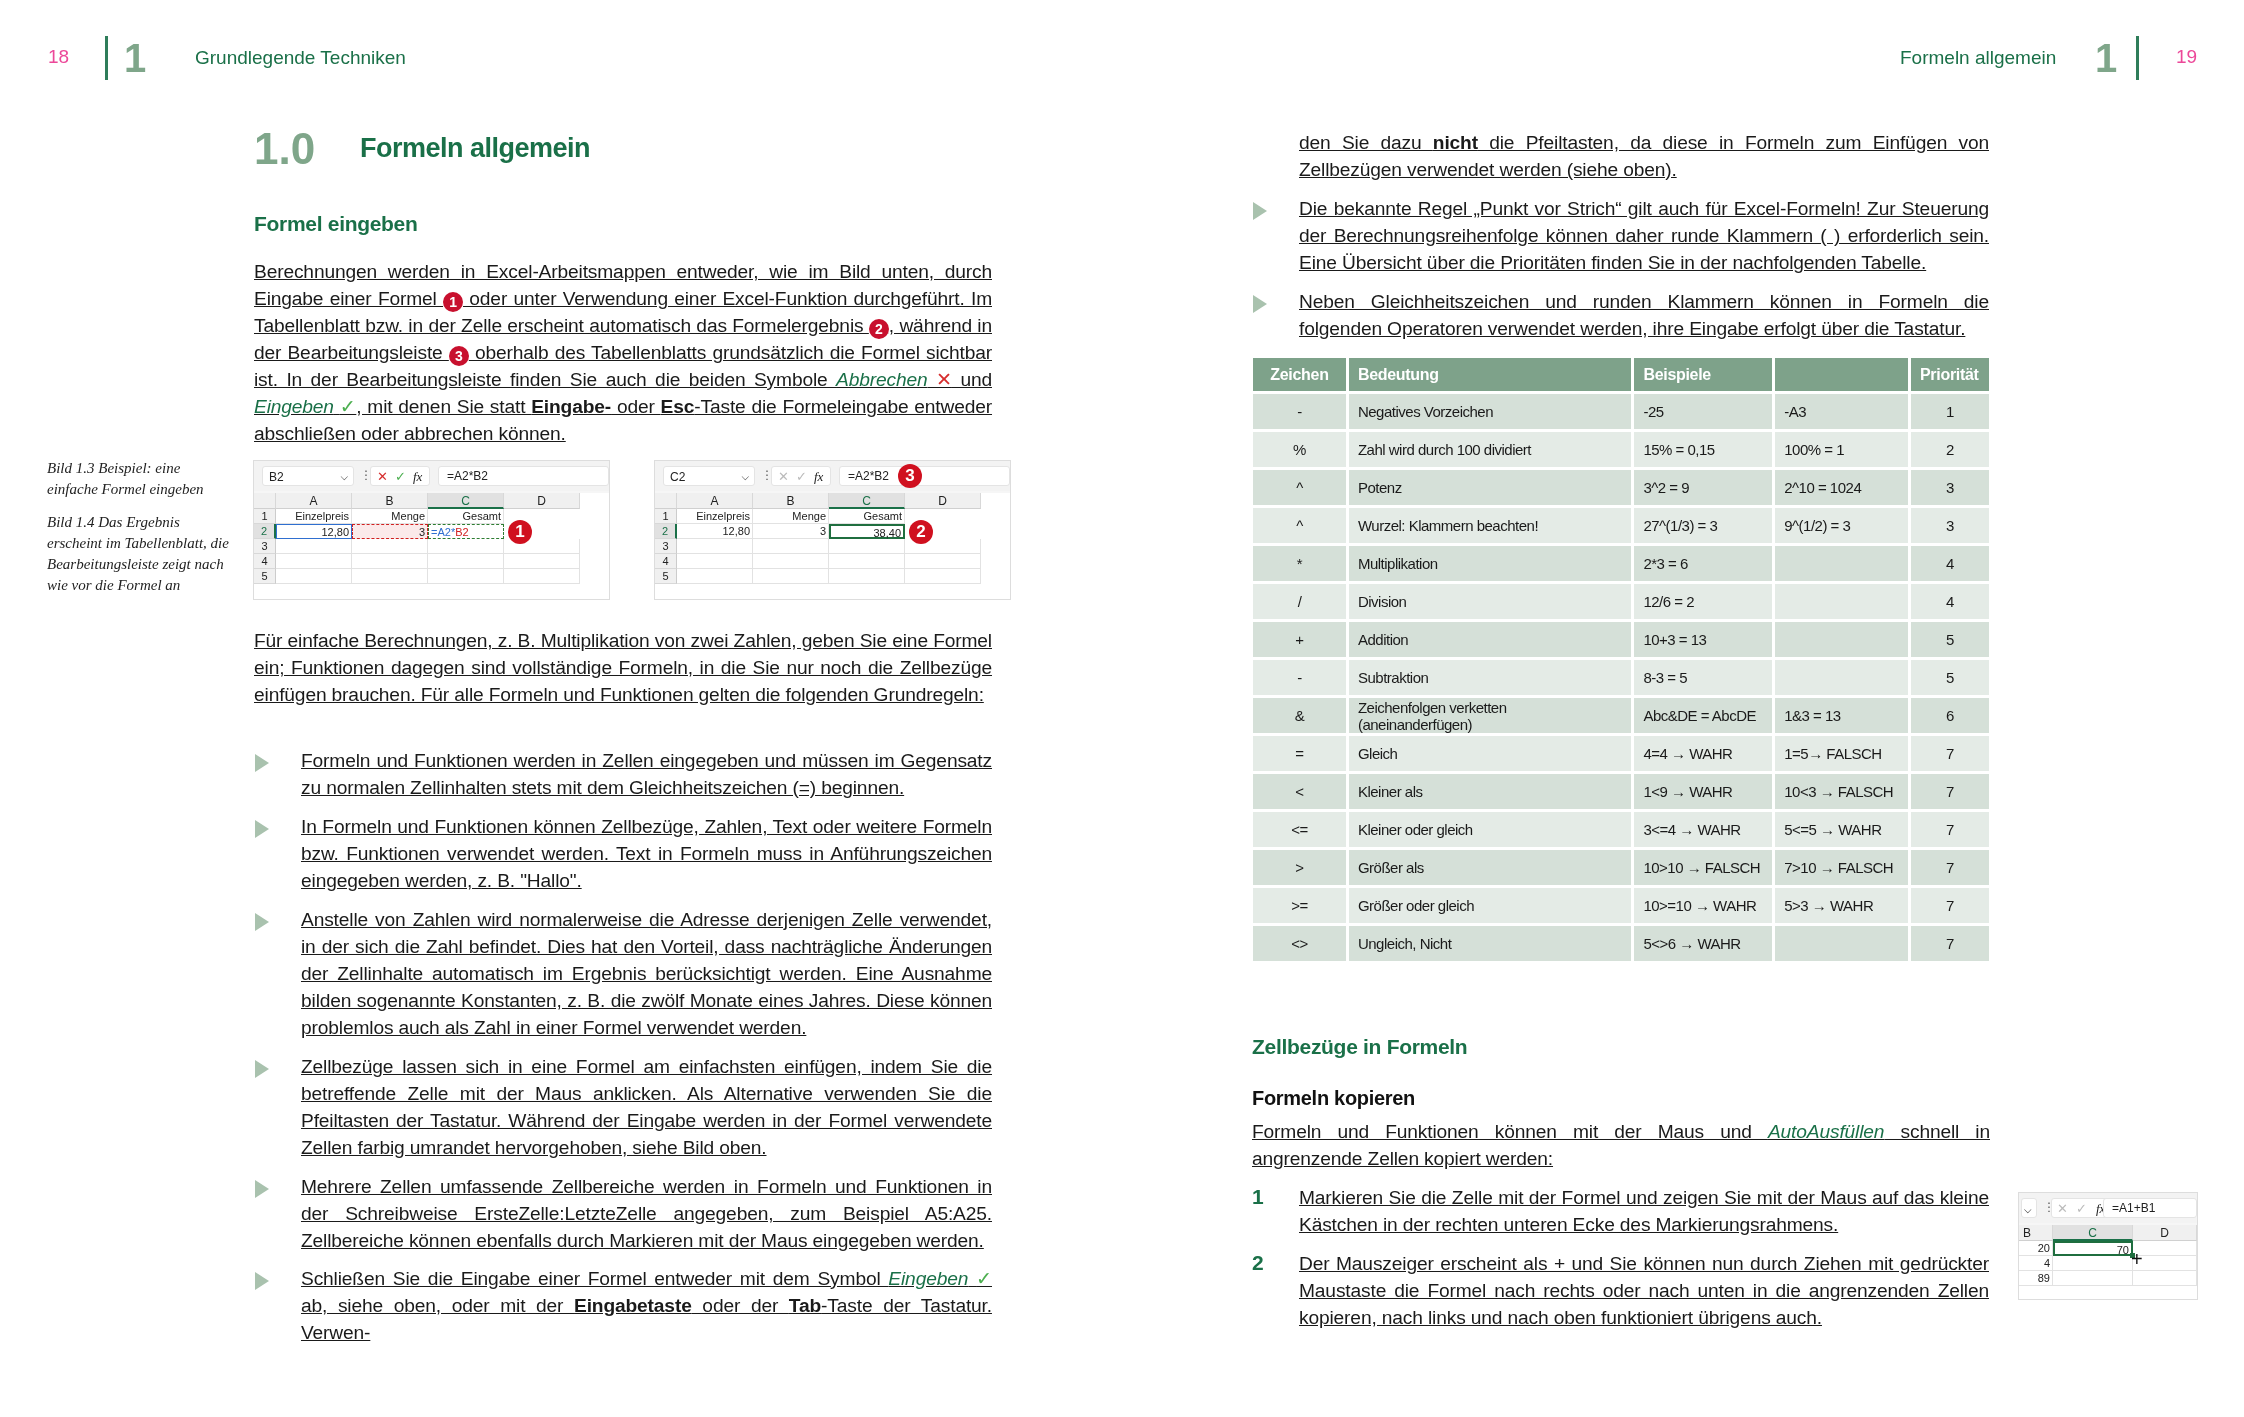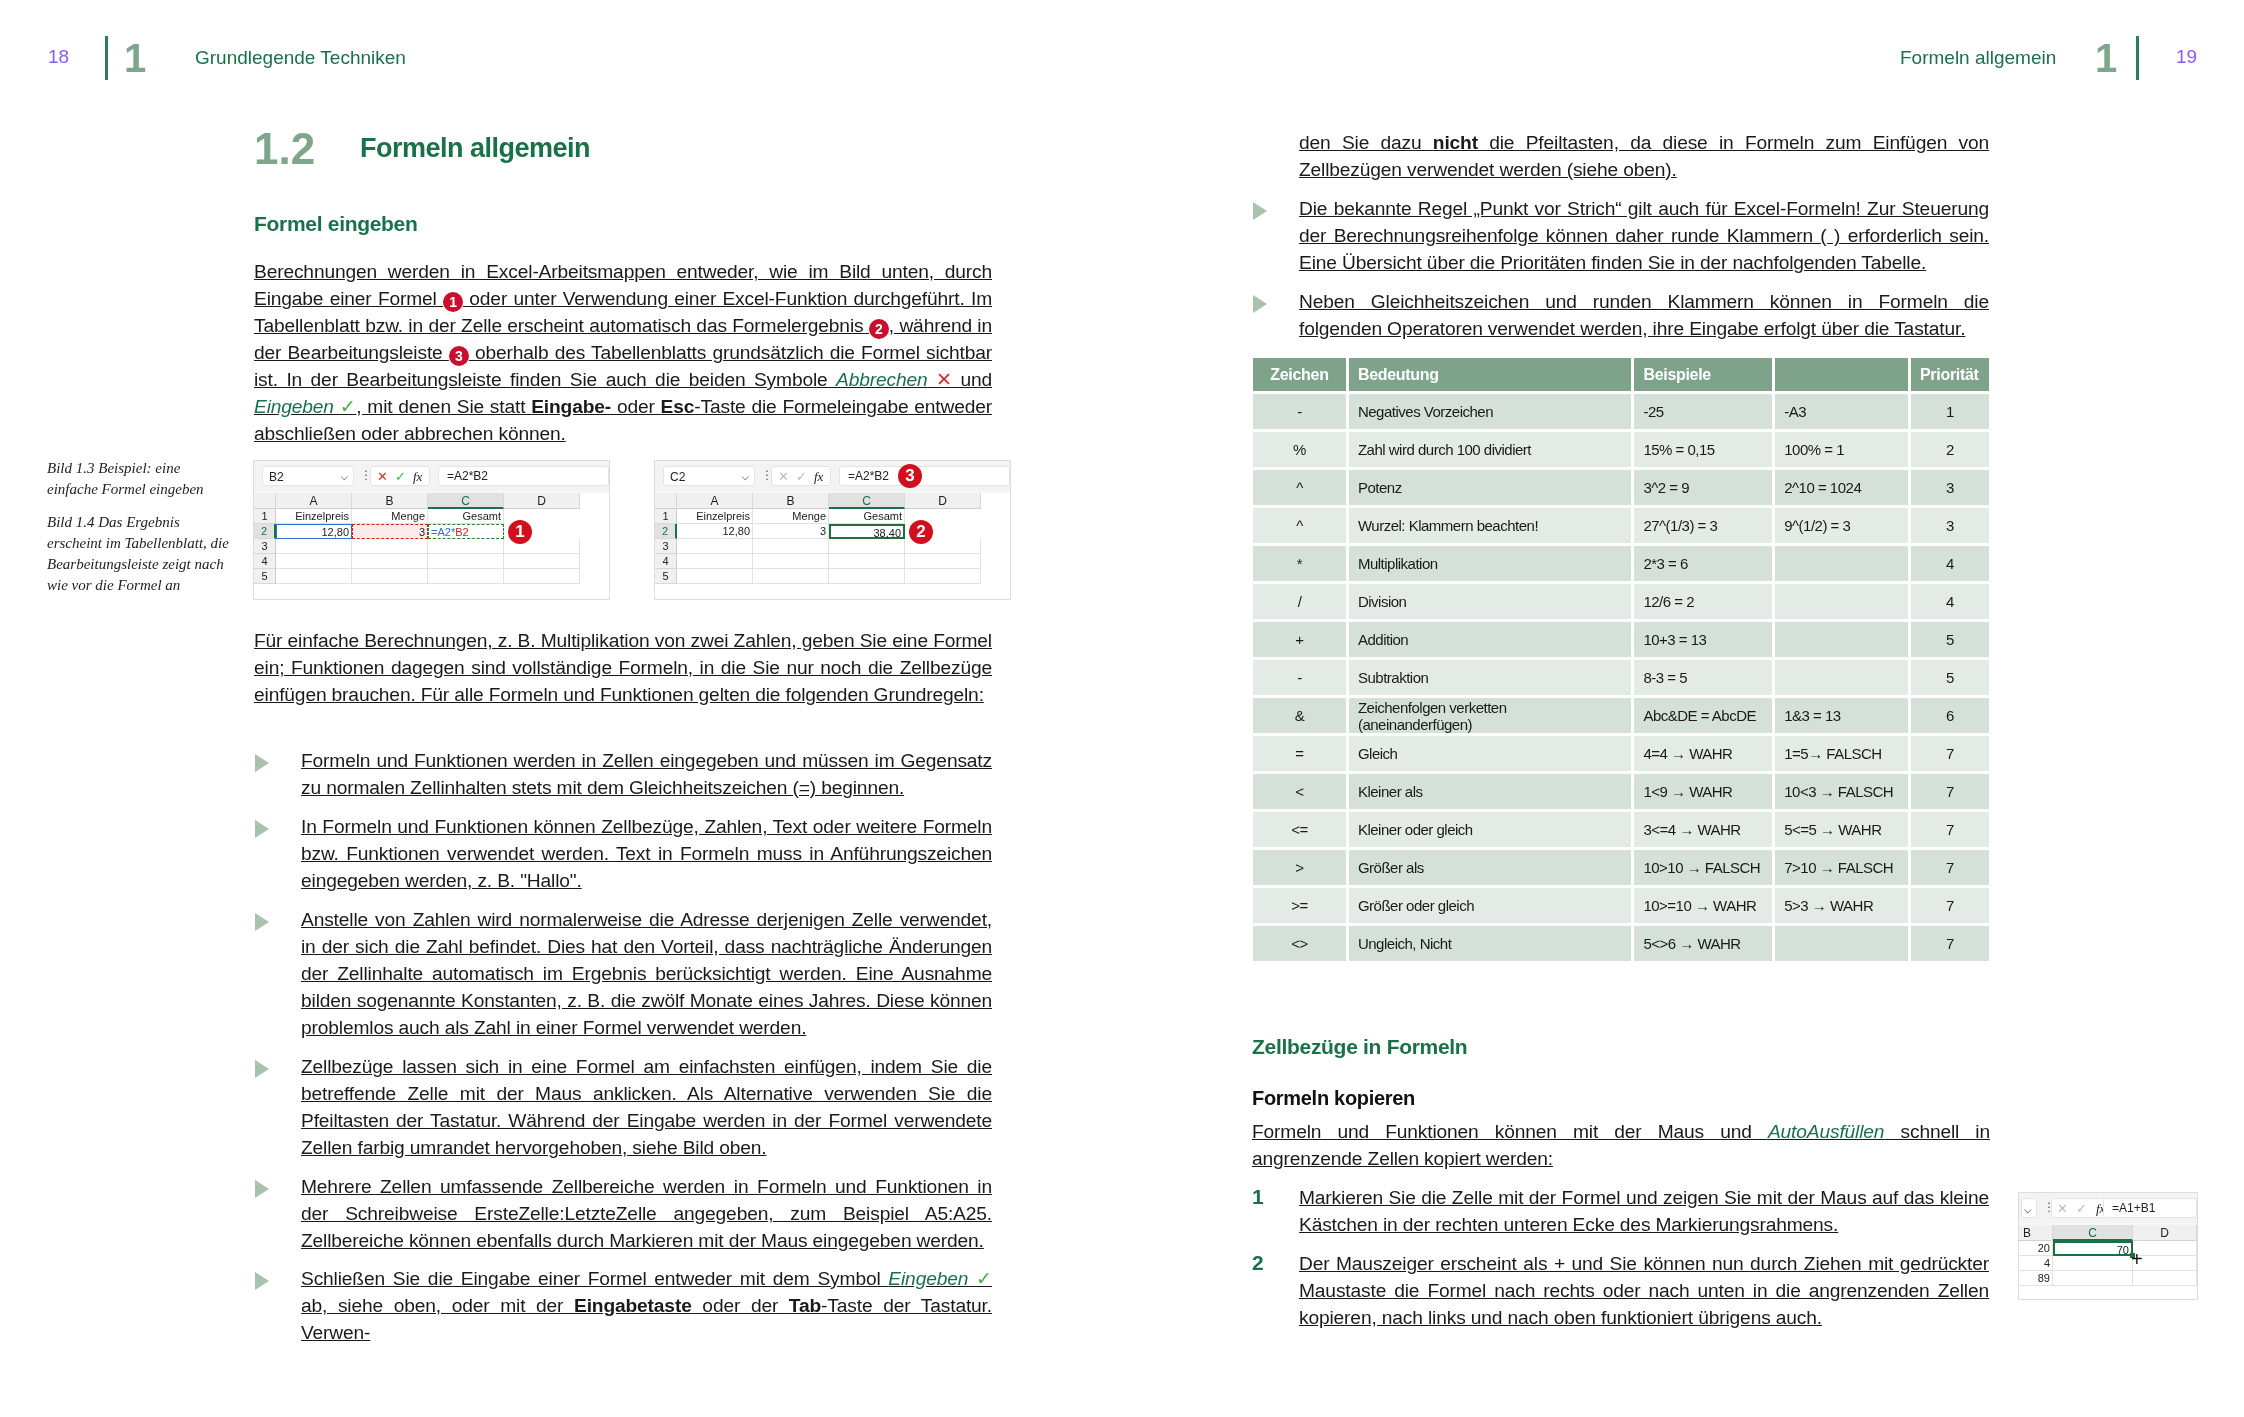--- a/index.html
+++ b/index.html
@@ -1,18 +1,18 @@
 <!DOCTYPE html>
 <html><head>
 <meta charset="utf-8">
 <style>
   html,body{margin:0;padding:0;background:#fff;}
   body{width:2244px;height:1417px;position:relative;overflow:hidden;font-family:"Liberation Sans",sans-serif;color:#1a1a1a;}
   .abs{position:absolute;}
-  .pgnum{font-size:19px;color:#8b5cf6;}
+  .pgnum{font-size:19px;color:#ec4899;}
   .chap-bar{width:3px;height:44px;background:#2e7d5a;}
   .chap-num{font-size:40px;font-weight:bold;color:#7fa68a;line-height:40px;}
   .run-head{font-size:19px;color:#1a7048;}
   .sec-num{font-size:44px;font-weight:bold;color:#7fa68a;}
   .sec-title{font-size:27px;font-weight:bold;color:#1a7048;letter-spacing:-0.5px;}
   .h3{font-size:21px;font-weight:bold;color:#1a7048;letter-spacing:-0.3px;}
   .h4{font-size:20px;font-weight:bold;color:#111;letter-spacing:-0.3px;}
   .para{font-size:19.2px;line-height:27px;text-align:justify;color:#1a1a1a;letter-spacing:-0.15px;text-decoration:underline;}
   .para i.g{color:#1a7048;}
   .para b{font-weight:bold;}
@@ -47,21 +47,21 @@
   .numstep{position:absolute;font-size:21px;font-weight:bold;color:#1a7048;}
 </style>
 </head>
 <body>
 
 <div class="abs pgnum" style="left:48px;top:46px;">18</div>
 <div class="abs chap-bar" style="left:105px;top:36px;"></div>
 <div class="abs chap-num" style="left:124px;top:38px;">1</div>
 <div class="abs run-head" style="left:195px;top:47px;">Grundlegende Techniken</div>
 
-<div class="abs sec-num" style="left:254px;top:124px;">1.2</div>
+<div class="abs sec-num" style="left:254px;top:124px;">1.0</div>
 <div class="abs sec-title" style="left:360px;top:133px;">Formeln allgemein</div>
 <div class="abs h3" style="left:254px;top:212px;">Formel eingeben</div>
 
 <div class="abs para" style="left:254px;top:258px;width:738px;">
   <span>Berechnungen werden in Excel-Arbeitsmappen entweder, wie im Bild unten, durch Eingabe einer Formel </span><span class="marker">1</span><span> oder unter Verwendung einer Excel-Funktion durchgeführt. Im Tabellenblatt bzw. in der Zelle erscheint automatisch das Formelergebnis </span><span class="marker">2</span><span>, während in der Bearbeitungsleiste </span><span class="marker">3</span><span> oberhalb des Tabellenblatts grundsätzlich die Formel sichtbar ist. In der Bearbeitungsleiste finden Sie auch die beiden Symbole </span><i class="g">Abbrechen</i> <span class="xmark">✕</span><span> und </span><i class="g">Eingeben</i> <span class="check">✓</span><span>, mit denen Sie statt </span><b>Eingabe-</b><span> oder </span><b>Esc</b><span>-Taste die Formeleingabe entweder abschließen oder abbrechen können.</span>
 </div>
 
 <div class="abs caption" style="left:47px;top:458px;width:180px;">Bild 1.3 Beispiel: eine einfache Formel eingeben</div>
 <div class="abs caption" style="left:47px;top:512px;width:190px;">Bild 1.4 Das Ergebnis erscheint im Tabellenblatt, die Bearbeitungsleiste zeigt nach wie vor die Formel an</div>
 

